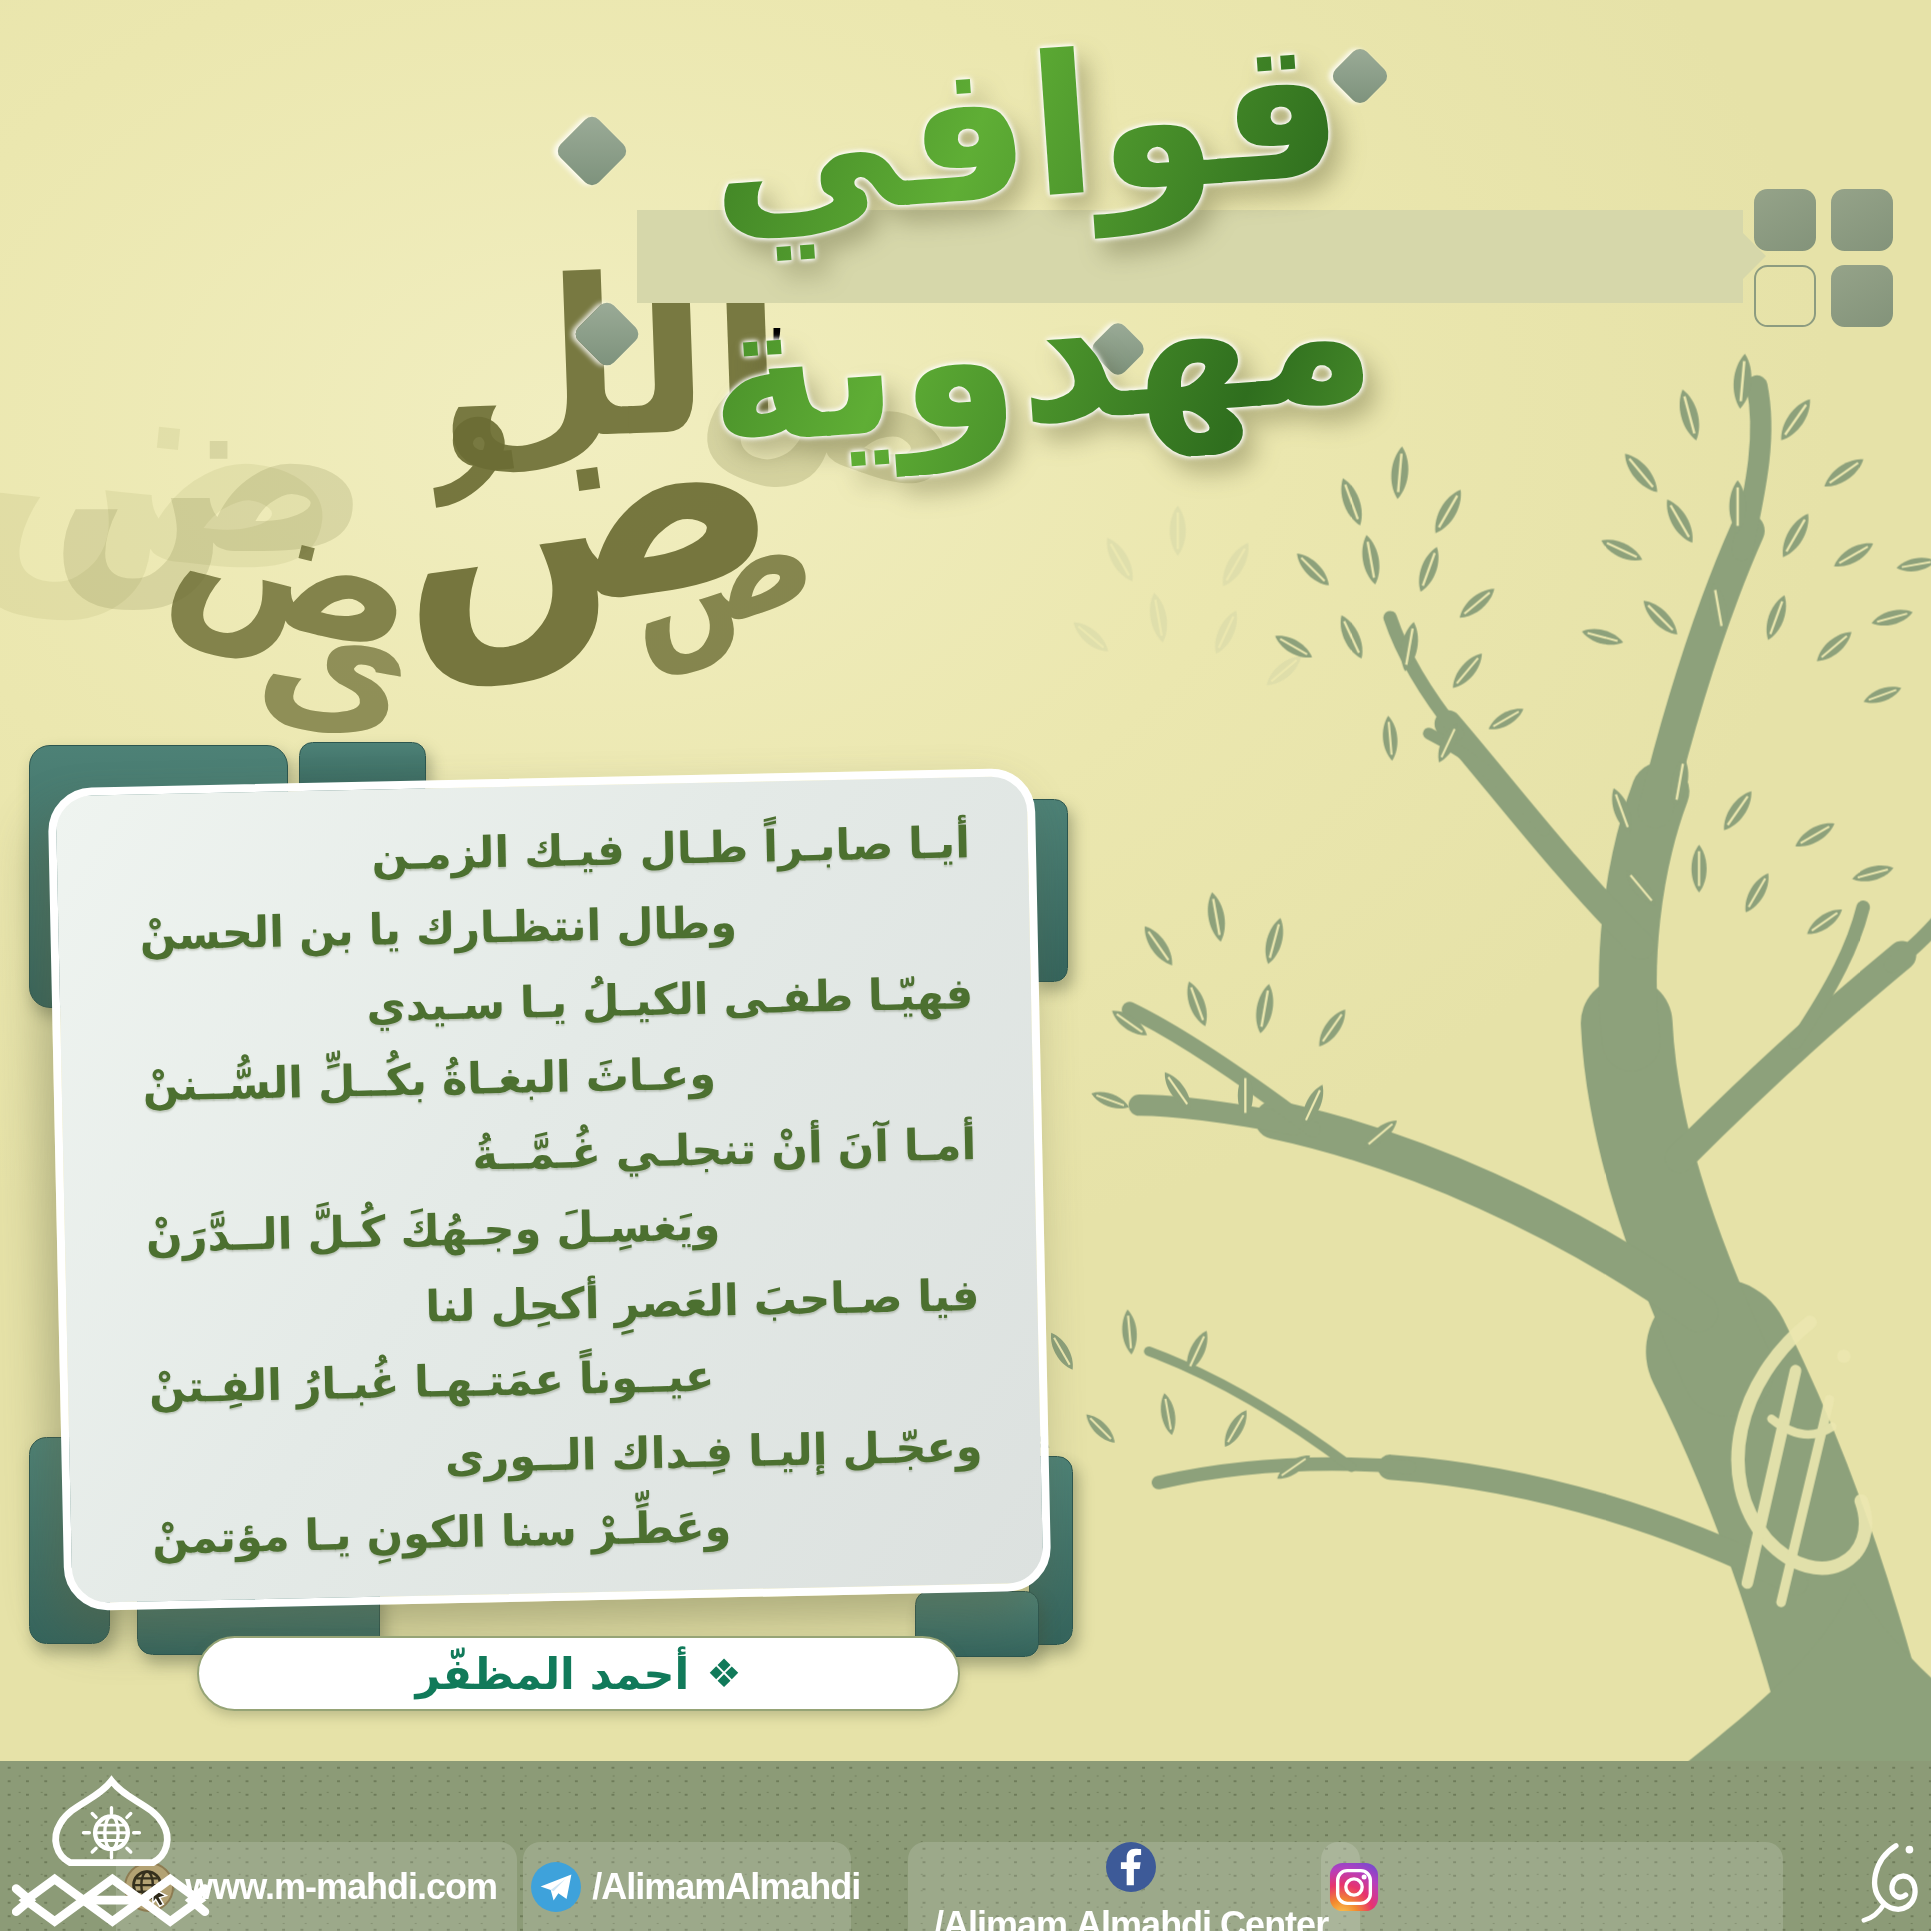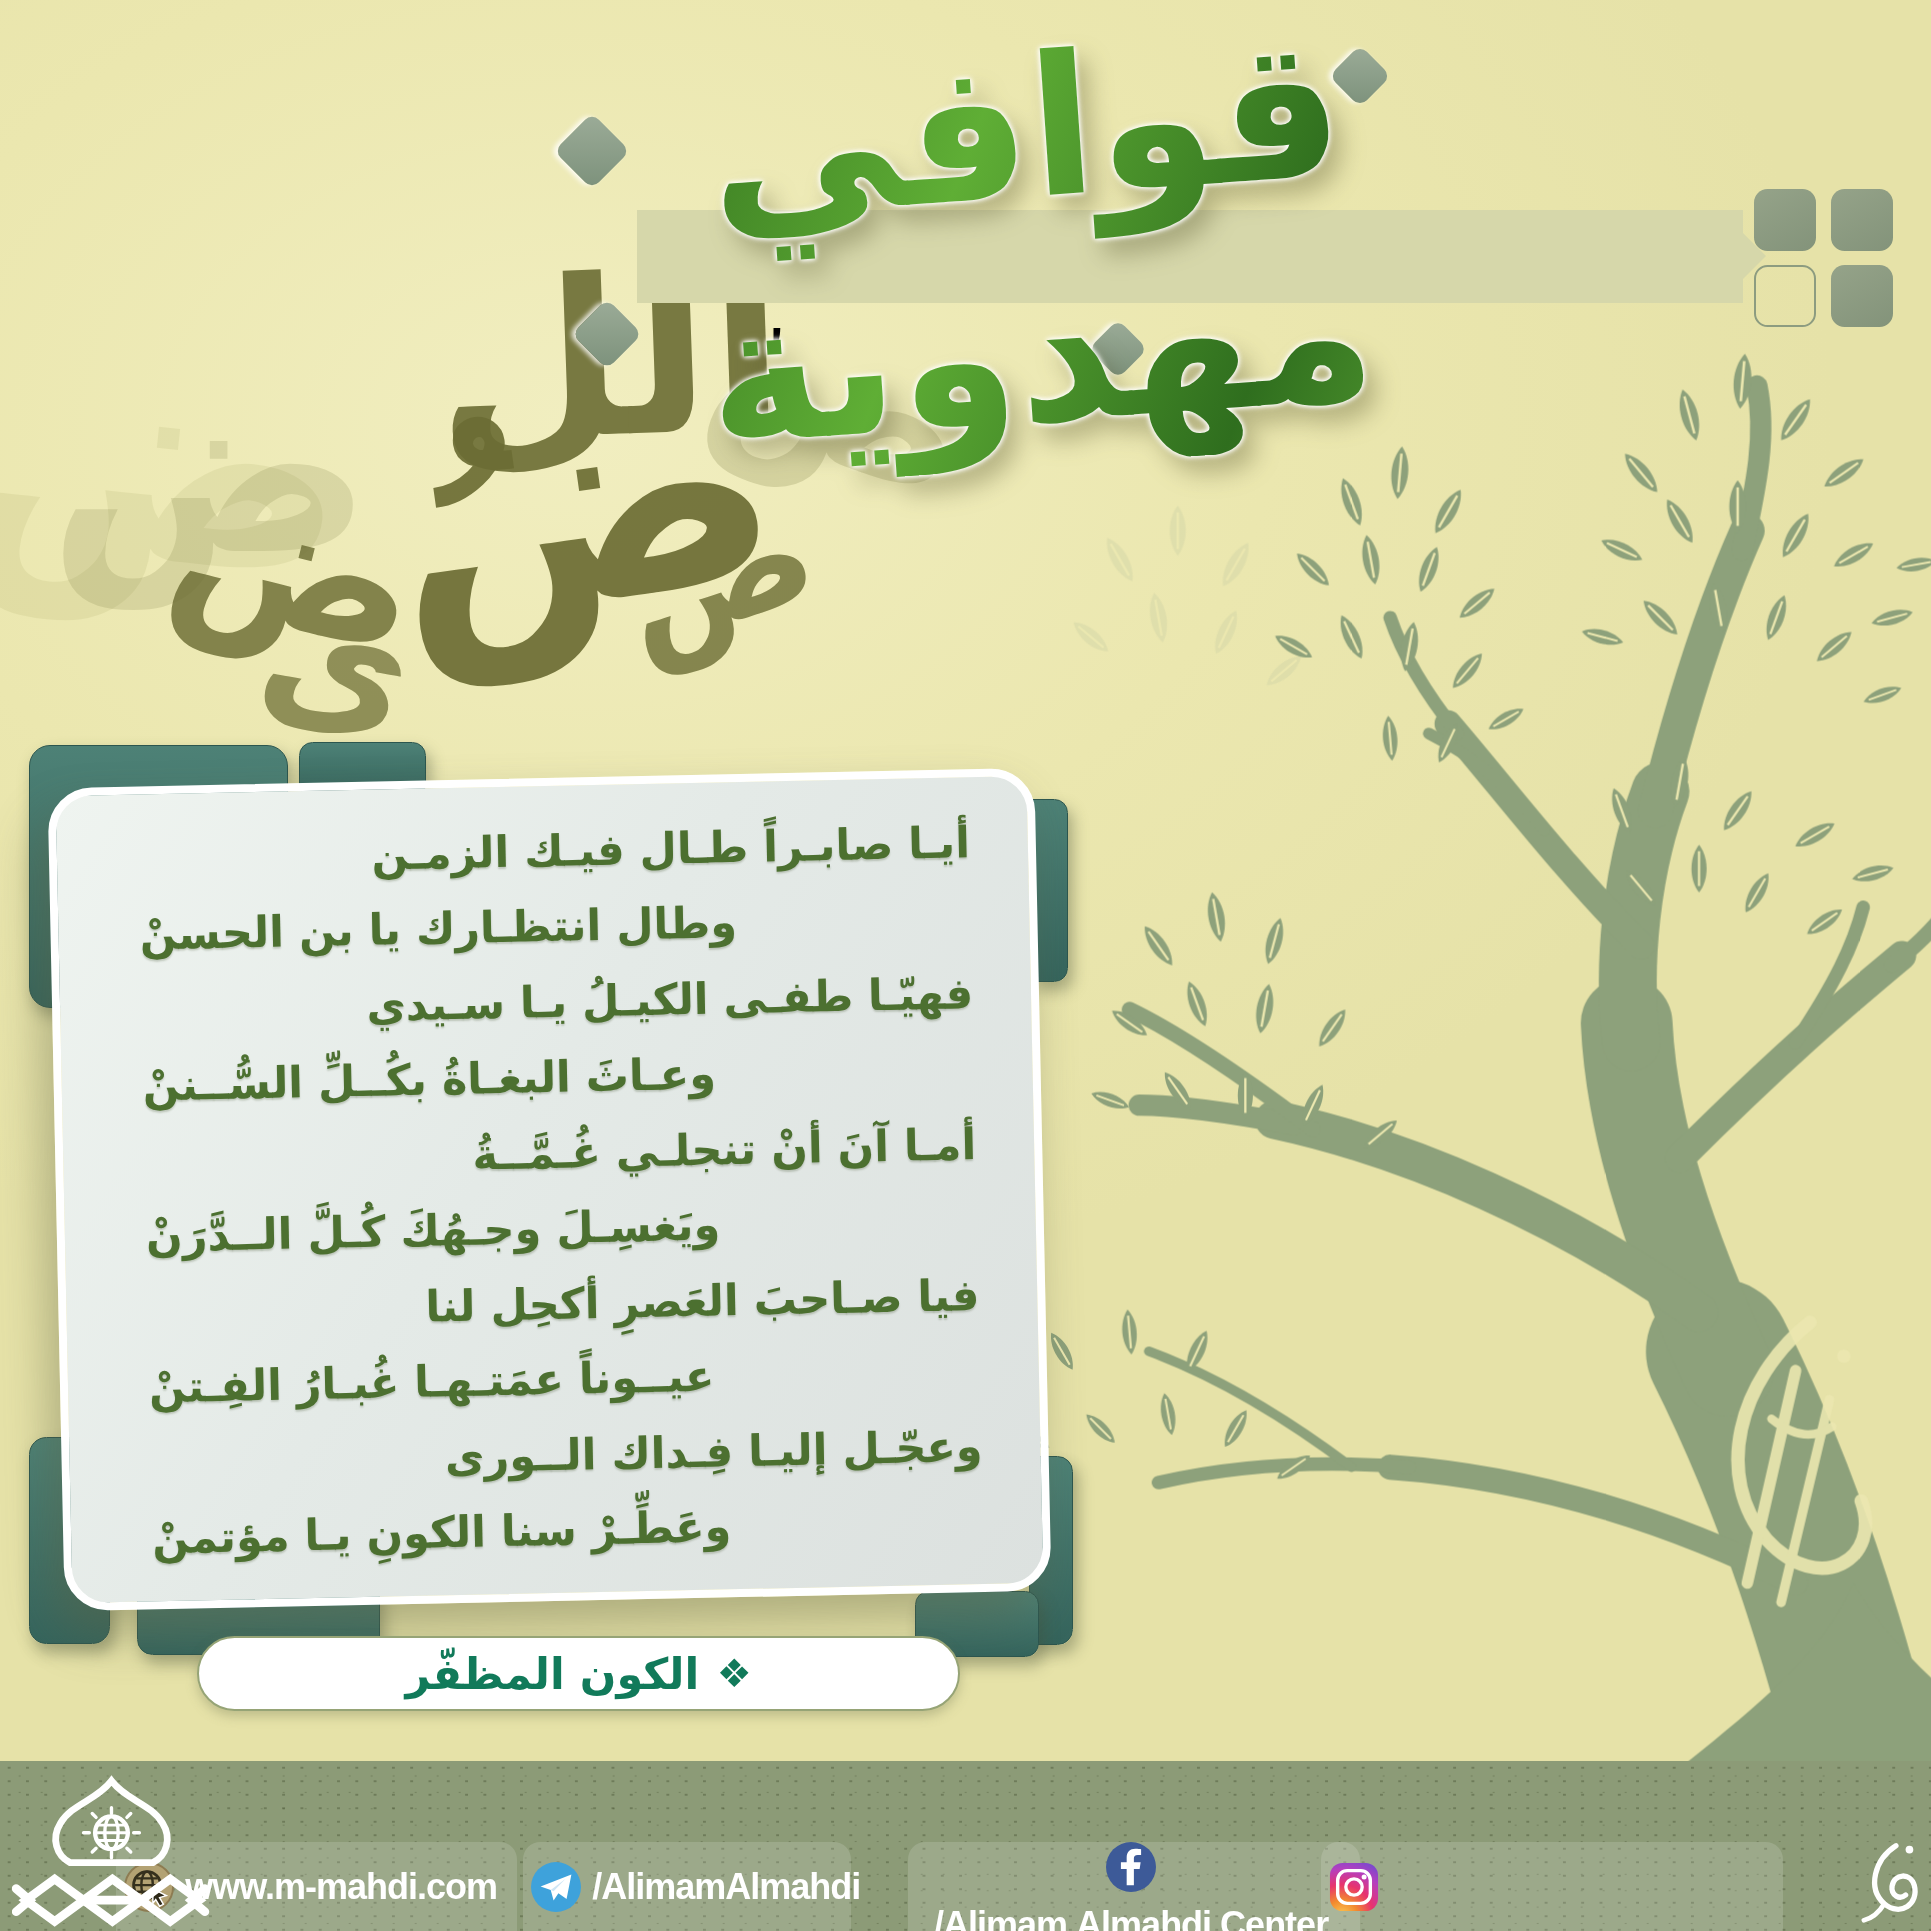--- a/index.html
+++ b/index.html
@@ -262,21 +262,21 @@
     <p class="line r">أمـا آنَ أنْ تنجلـي غُـمَّــةُ</p>
     <p class="line l">ويَغسِـلَ وجـهُكَ كُـلَّ الــدَّرَنْ</p>
     <p class="line r">فيا صـاحبَ العَصرِ أكحِل لنا</p>
     <p class="line l">عيــوناً عمَتـهـا غُبـارُ الفِـتنْ</p>
     <p class="line r">وعجّـل إليـا فِـداك الــورى</p>
     <p class="line l">وعَطِّـرْ سنا الكونِ يـا مؤتمنْ</p>
   </div>
 
   <div class="author">
     <span class="dia-icon">❖</span>
-    <span class="name">الكون المظفّر</span>
+    <span class="name">أحمد المظفّر</span>
   </div>
 
   <div class="footer">
     <div class="chip c1">
       <svg class="icn" viewBox="0 0 52 52">
         <circle cx="26" cy="26" r="25" fill="#b3a273"></circle>
           <circle cx="26" cy="26" r="25" fill="none" stroke="#8d7c52" stroke-width="2"></circle>
         <circle cx="24" cy="24" r="14" fill="none" stroke="#35301d" stroke-width="3"></circle>
         <ellipse cx="24" cy="24" rx="6" ry="14" fill="none" stroke="#35301d" stroke-width="2.5"></ellipse>
         <path d="M10,24 H38 M13,17 H35 M13,31 H35" stroke="#35301d" stroke-width="2.5" fill="none"></path>

